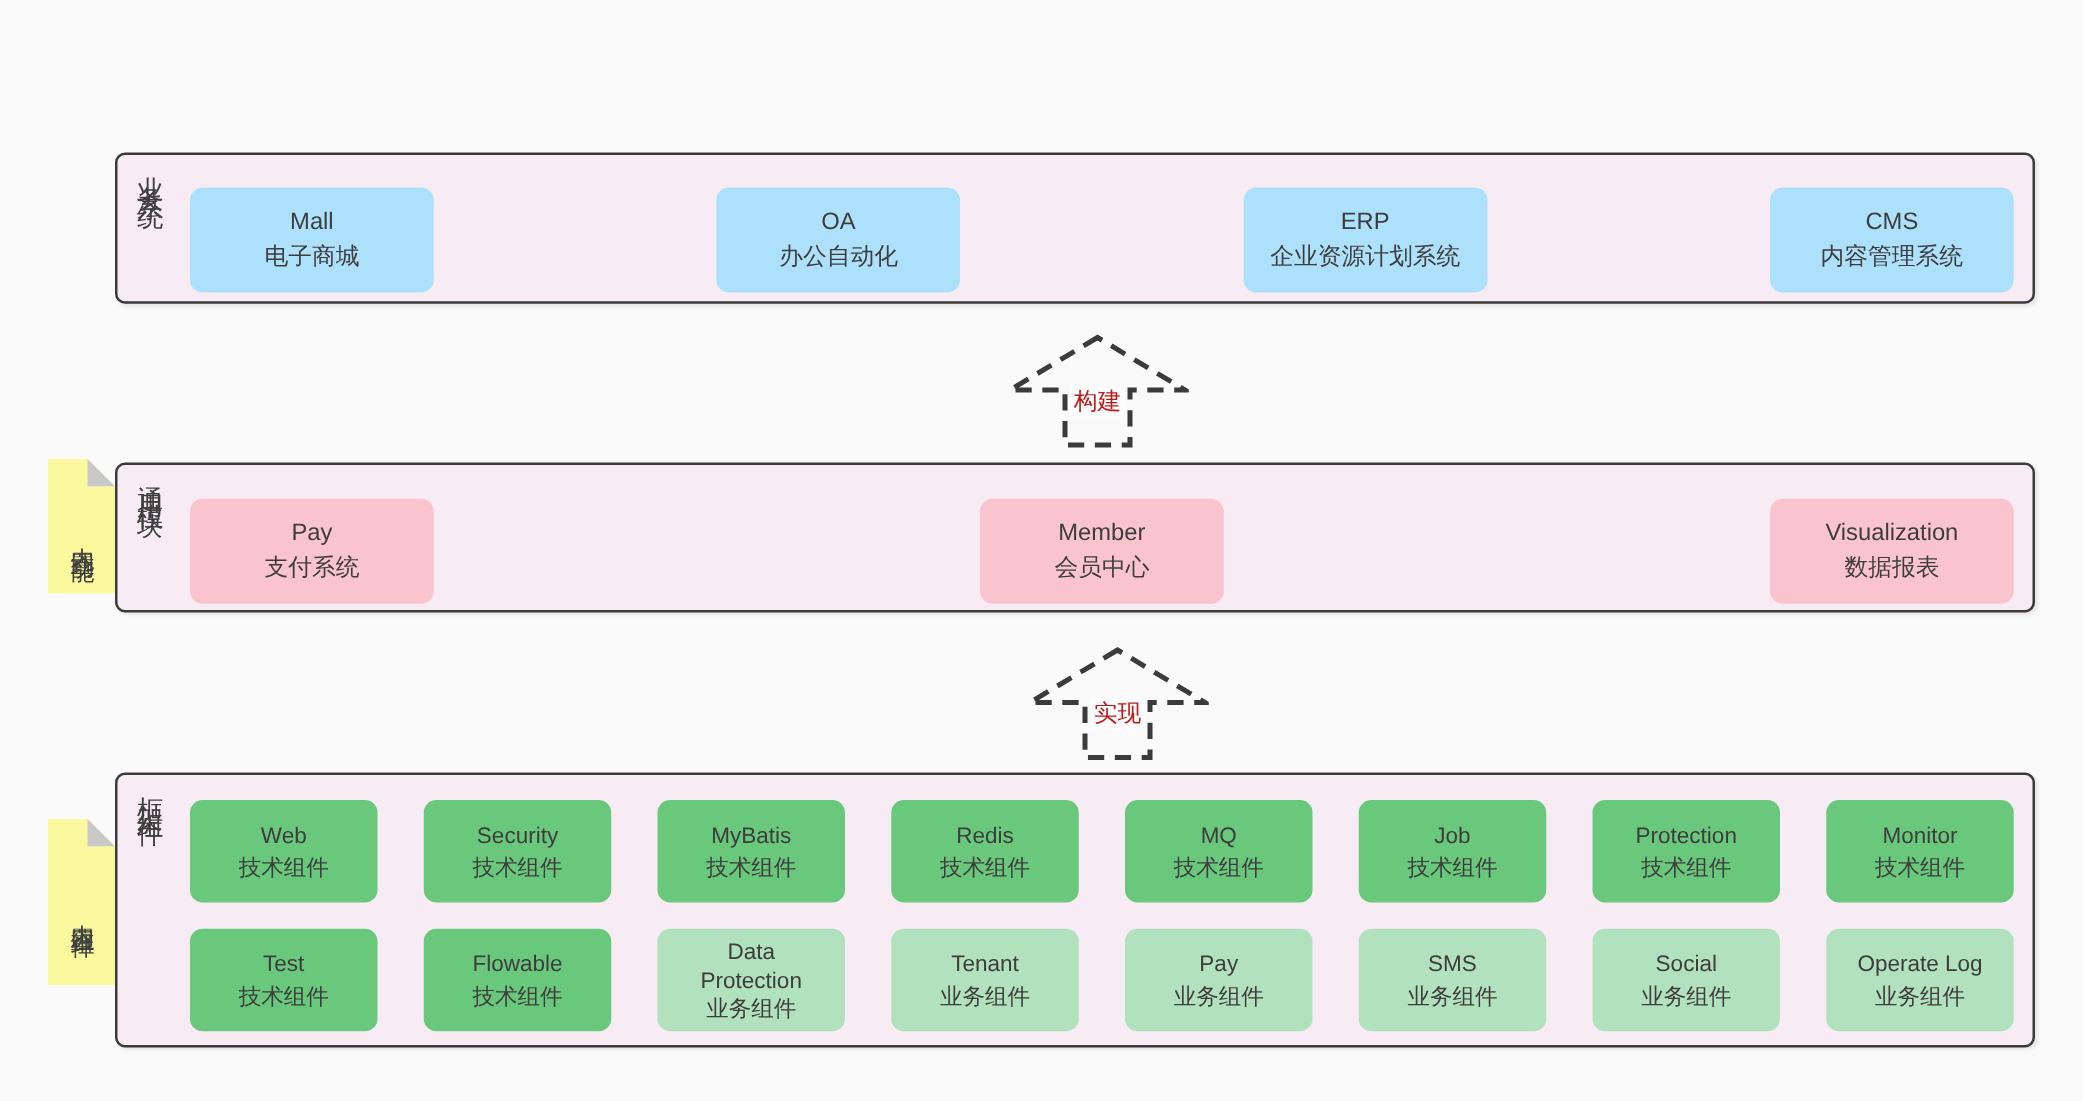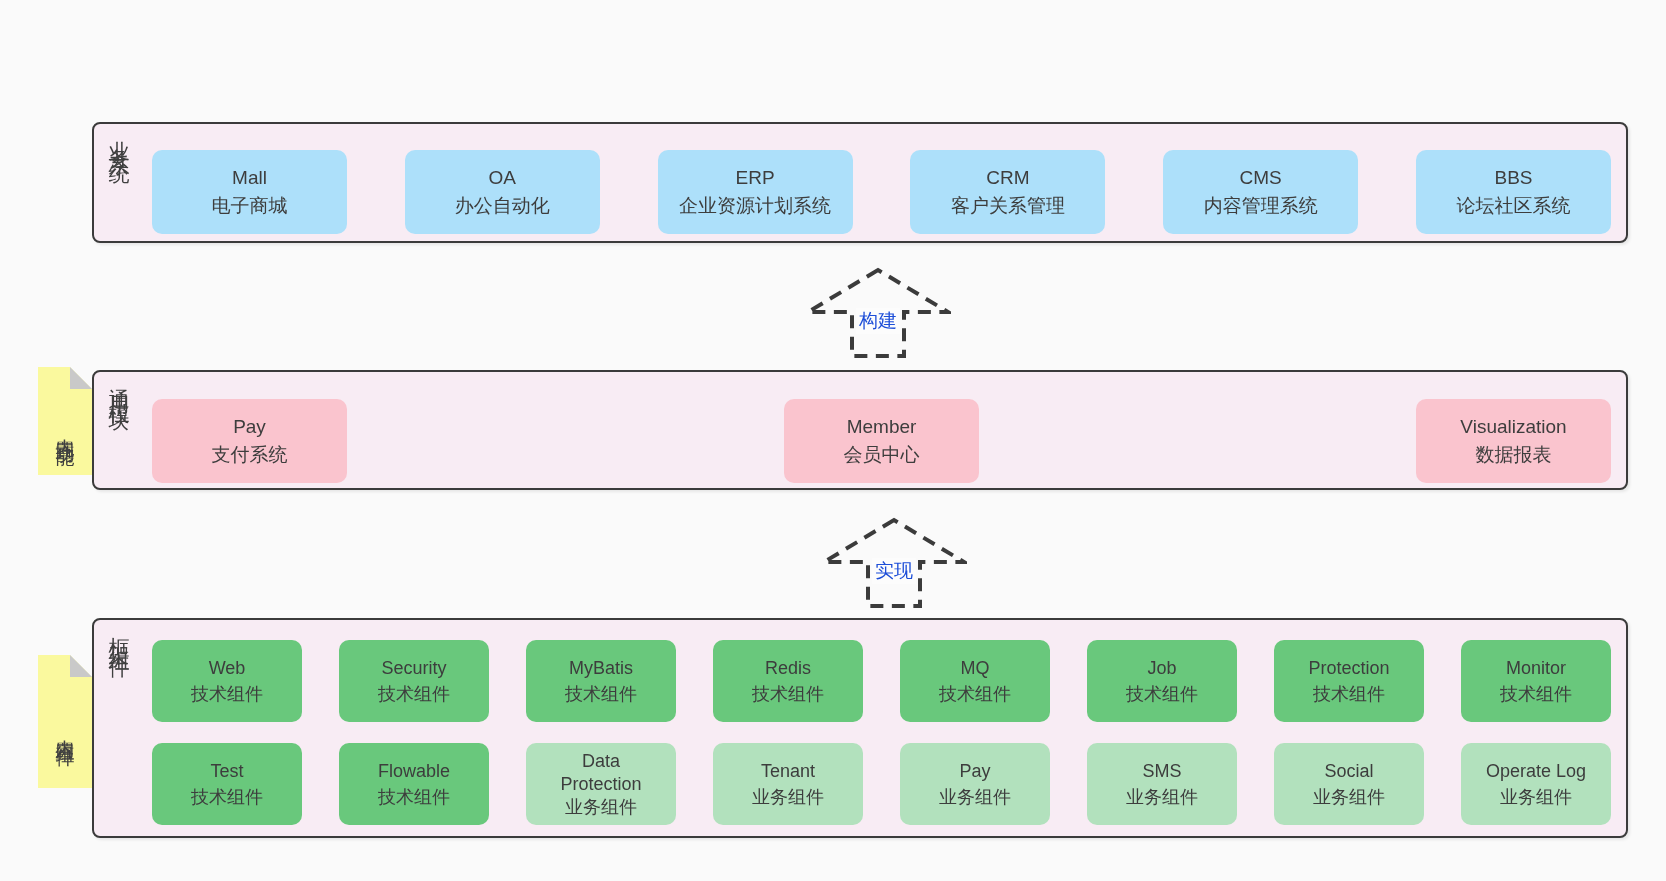--- a/index.html
+++ b/index.html
@@ -115,21 +115,21 @@
     stroke-width: 4;
     stroke-dasharray: 13 8.5;
   }
   .arrow-label {
     position: absolute;
     left: 50%; top: 41px;
     transform: translateX(-50%);
     background: #fcfcfc;
     padding: 0 3px;
     font-size: 19px;
-    color: #1d4ed8;
+    color: #b91c1c;
     white-space: nowrap;
   }
 </style>
 </head>
 <body>
 
 <div class="page">
 
   <section class="band" id="band-business">
     <div class="vlabel">业务系统</div>
@@ -140,30 +140,22 @@
       </div>
       <div class="box blue">
         <span class="en">OA</span>
         <span class="zh">办公自动化</span>
       </div>
       <div class="box blue">
         <span class="en">ERP</span>
         <span class="zh">企业资源计划系统</span>
       </div>
       <div class="box blue">
-        <span class="en">CRM</span>
-        <span class="zh">客户关系管理</span>
-      </div>
-      <div class="box blue">
         <span class="en">CMS</span>
         <span class="zh">内容管理系统</span>
-      </div>
-      <div class="box blue">
-        <span class="en">BBS</span>
-        <span class="zh">论坛社区系统</span>
       </div>
     </div>
   </section>
 
   <div class="block-arrow" id="arrow-build">
     <svg viewBox="0 0 146 92">
       <path d="M73 3 L3 45 L47 45 L47 89 L99 89 L99 45 L143 45 Z"></path>
     </svg>
     <span class="arrow-label">构建</span>
   </div>

